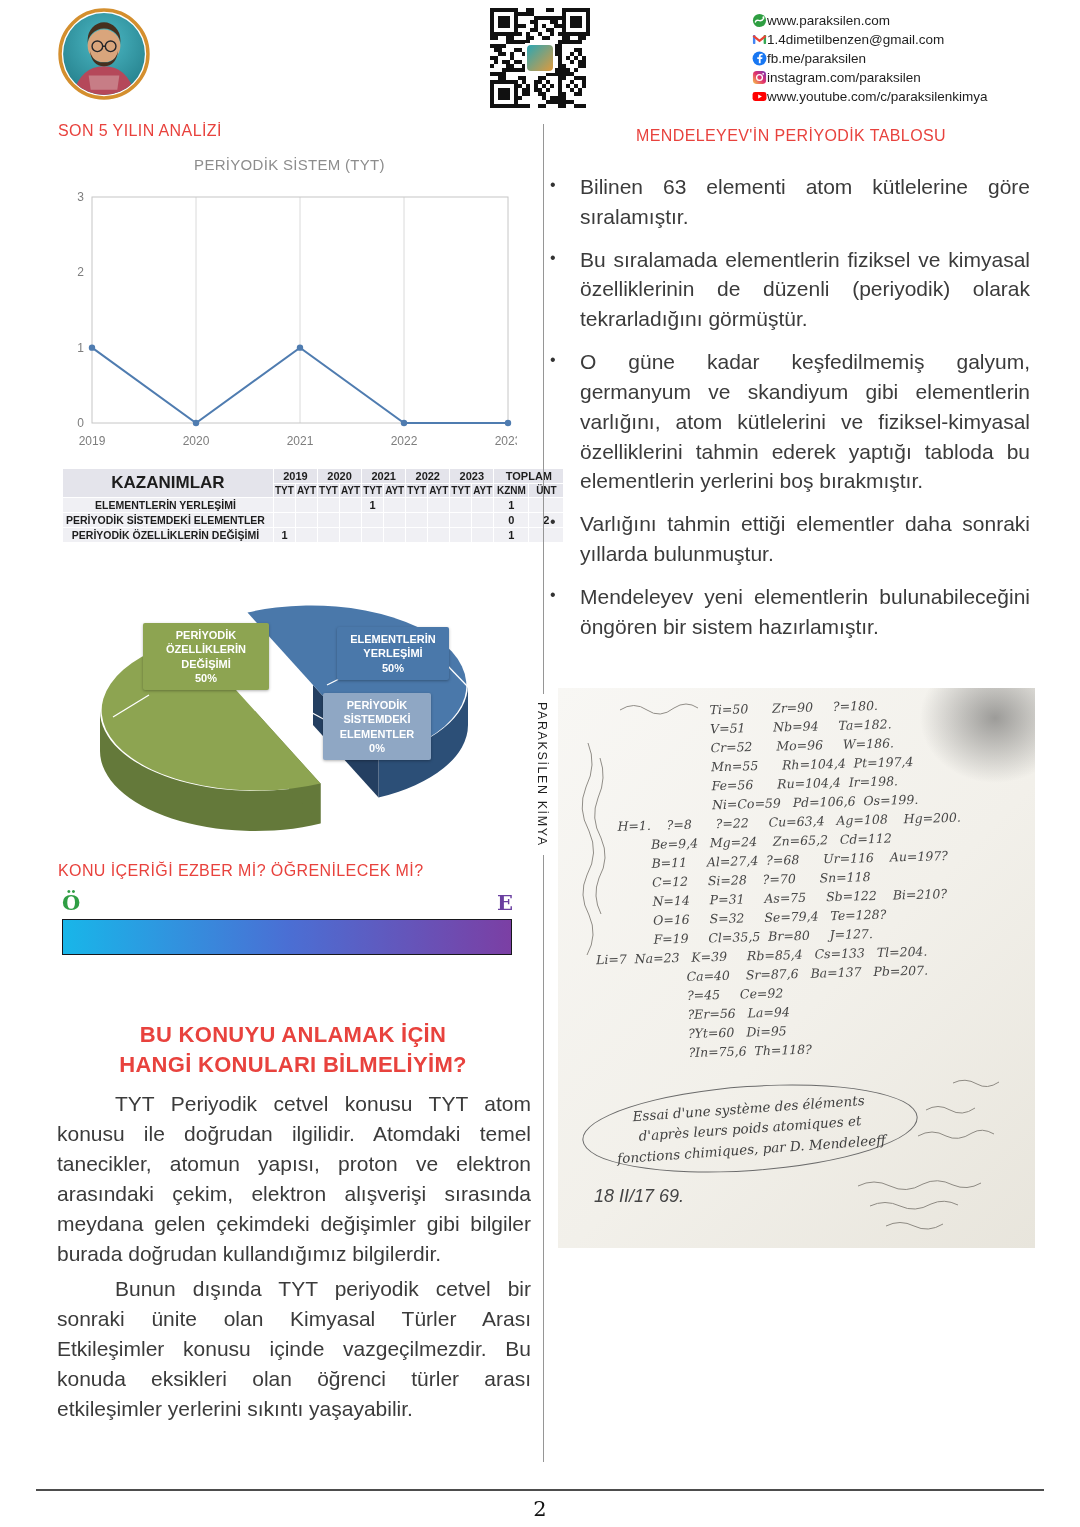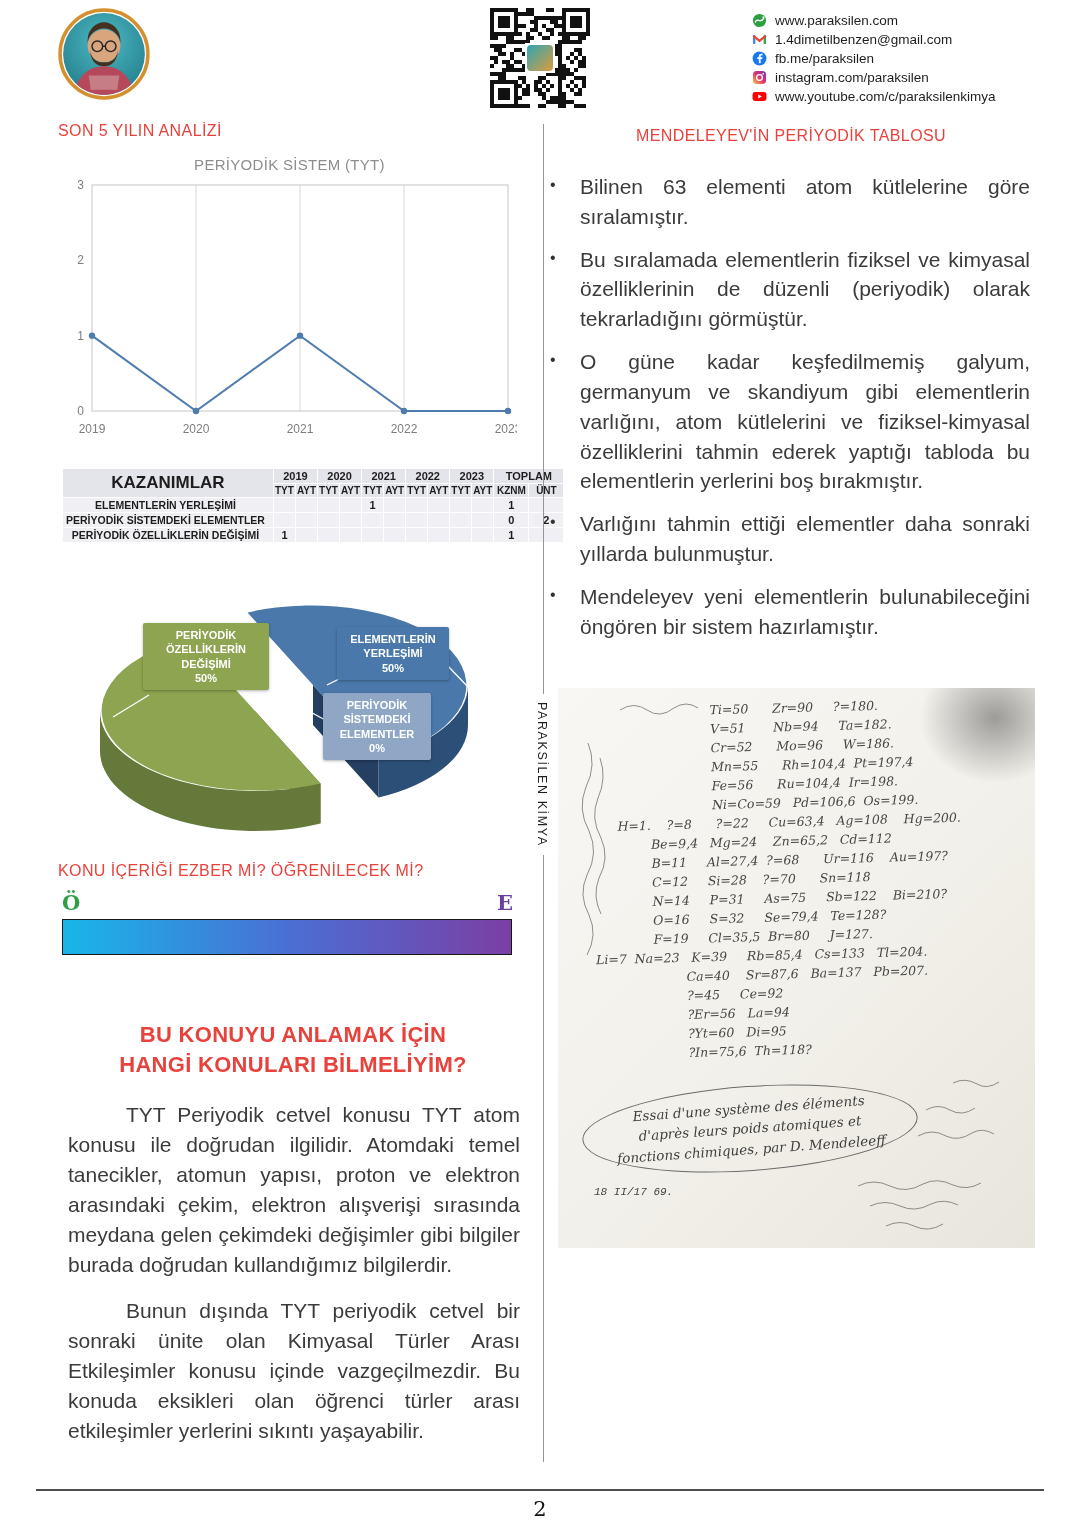--- a/index.html
+++ b/index.html
@@ -7,32 +7,32 @@
   html,body{background:#fff}
   .page{position:relative;width:1080px;height:1527px;background:#fff;overflow:hidden;
         font-family:"Liberation Sans",sans-serif;color:#3b3b3b}
 
   
   .avatar{position:absolute;left:58px;top:8px;width:92px;height:92px}
   .avatar svg{width:100%;height:100%}
   .qr{position:absolute;left:490px;top:8px;width:100px;height:100px;background:#fff}
   .qr svg{width:100%;height:100%}
   .contacts{position:absolute;left:752px;top:11px}
-  .contact-item{display:flex;align-items:center;gap:8px;height:19px;font-size:13.5px;color:#1e1e1e;cursor:pointer}
+  .contact-item{display:flex;align-items:center;height:19px;font-size:13.5px;color:#1e1e1e;cursor:pointer}
   .ci-ic{width:15px;height:15px;display:inline-flex;flex:0 0 15px}
   .ci-ic svg{width:15px;height:15px}
 
   
   .red-h{color:var(--accent);font-size:16px;font-weight:400;letter-spacing:.4px}
   .analysis-h{position:absolute;left:58px;top:122px}
   .r-head{position:absolute;left:550px;top:127px;width:482px;text-align:center}
 
   
   .chart{position:absolute;left:62px;top:156px;width:455px}
-  .chart-title{text-align:center;color:#8d8d8d;font-size:15px;margin-bottom:2px;letter-spacing:.3px}
+  .chart-title{text-align:center;color:#8d8d8d;font-size:15px;margin-bottom:14px;letter-spacing:.3px}
   .tick{font-size:12px;fill:#7d7d7d;font-family:"Liberation Sans",sans-serif}
 
   
   .ktab{position:absolute;left:62px;top:468px;border-collapse:separate;border-spacing:1px;font-size:11px}
   .ktab th,.ktab td{padding:1px 3px;color:#1d1d1d}
   .ktab thead th{background:#e4e4eb;font-weight:bold;text-align:center}
   .ktab .corner{width:186px;font-size:17px}
   .ktab .sub{font-size:10px;min-width:21px;padding:1px 1px}
   .ktab tbody th.rl{background:#f0f0f4;text-align:center;font-size:10.5px;white-space:nowrap;padding-right:8px}
   .ktab tbody td{background:#f0f0f4;text-align:center;font-weight:bold;min-width:21px}
@@ -46,21 +46,21 @@
 
   
   .scale-h{position:absolute;left:58px;top:862px}
   .scale-l{position:absolute;top:890px;font-size:21px;font-weight:bold;font-family:"DejaVu Serif",serif}
   .gbar{position:absolute;left:62px;top:919px;width:450px;height:36px;border:1px solid #17171c}
 
   
   .prereq-h{position:absolute;left:50px;top:1020px;width:486px;text-align:center;color:var(--accent);
             font-size:22px;font-weight:600;line-height:1.35;letter-spacing:.3px}
   .paras{position:absolute;left:52px;top:1084px;width:484px;font-size:21px;line-height:1.43;text-align:justify}
-  .paras p{text-indent:58px;margin:16px}
+  .paras p{text-indent:58px;margin:5px}
 
   
   .bullets{position:absolute;left:550px;top:172px;width:480px}
   .bullet-item{display:flex;margin-bottom:13px}
   .bdot{flex:0 0 30px;font-size:16px;padding-top:4px;color:#333}
   .btx{flex:1;font-size:21px;line-height:1.42;text-align:justify}
 
   .vline{position:absolute;left:543px;top:124px;width:1px;height:1338px;background:#969696}
   .vlabel{position:absolute;left:535px;top:694px;writing-mode:vertical-rl;font-size:12.5px;letter-spacing:1.6px;
           color:#1e1e1e;background:#fff;padding:8px 0}
@@ -69,22 +69,22 @@
   .ms{position:absolute;left:558px;top:688px;width:477px;height:560px;overflow:hidden;
       background:linear-gradient(135deg,#f8f7f4 0%,#f2f0ea 55%,#e8e5dc 100%)}
   .ms::after{content:'';position:absolute;right:-35px;top:-35px;width:150px;height:130px;
       background:radial-gradient(closest-side,rgba(70,70,70,.5),rgba(70,70,70,0))}
   .ms-lines{position:absolute;left:6px;top:10px;right:2px;transform:rotate(-1.5deg);
       font-family:"DejaVu Serif",serif;font-style:italic;font-size:12.5px;line-height:1.52;
       color:#474747;white-space:pre}
   .ms-cap{position:absolute;left:24px;top:398px;width:336px;transform:rotate(-4deg);
       font-family:"DejaVu Serif",serif;font-style:italic;font-size:13.5px;line-height:1.5;color:#3f3f3f;
       border:1.4px solid #6b6b6b;border-radius:50%/50%;padding:11px 24px;text-align:center}
-  .ms-date{position:absolute;left:36px;top:498px;font-family:Liberation Mono, monospace;font-style:italic;
-      font-size:11px;color:#444}
+  .ms-date{position:absolute;left:36px;top:498px;font-family:Liberation Sans, sans-serif;font-style:italic;
+      font-size:18px;color:#444}
   .ms-squig{position:absolute;inset:0;pointer-events:none}
 
   
   .brule{position:absolute;left:36px;top:1489px;width:1008px;height:2px;background:#4d4d4d}
   .pnum{position:absolute;left:0;top:1497px;width:1080px;text-align:center;
         font-family:"DejaVu Serif",serif;font-size:21px;color:#111}
 </style>
 </head>
 <body>
 

